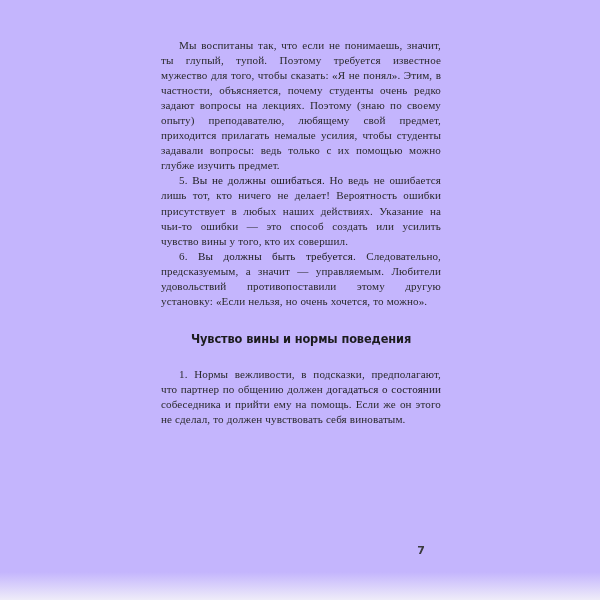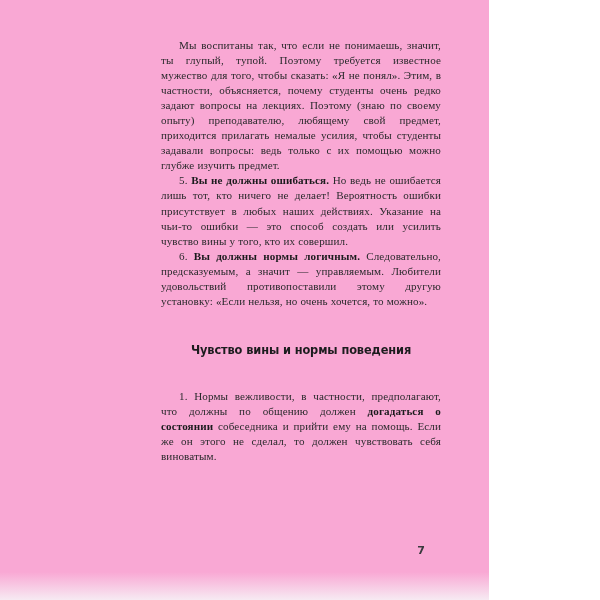--- a/index.html
+++ b/index.html
@@ -9,23 +9,23 @@
   body {
     width: 600px;
     height: 600px;
     background: #ffffff;
     font-family: "Liberation Serif", "DejaVu Serif", serif;
     overflow: hidden;
   }
 
   #page {
     position: relative;
-    width: 489px;
+    width: 600px;
     height: 600px;
-    background: #f9a8d4;
+    background: #c4b5fd;
   }
 
   
   #page::after {
     content: "";
     position: absolute;
     left: 0;
     right: 0;
     bottom: 0;
     height: 28px;
@@ -52,31 +52,31 @@
     word-spacing: 0.01em;
     hyphens: manual;
     -webkit-hyphens: manual;
   }
 
   p.para.first {
     text-indent: 18px;
   }
 
   b.run-in {
-    font-weight: 700;
+    font-weight: 400;
     color: #1b1b1d;
   }
 
   i.quote {
     font-style: italic;
     color: #242426;
   }
 
   h2.section-heading {
-    margin: 14px;
+    margin: 3px;
     padding: 0;
     text-align: center;
     font-family: "DejaVu Sans", "Liberation Sans", sans-serif;
     font-weight: 700;
     font-size: 11.4px;
     line-height: 14px;
     color: #1c1c1e;
     letter-spacing: -0.01em;
   }
 
@@ -100,28 +100,28 @@
 
 <div id="page">
 
   <div id="text-block">
 
     <p class="para first">Мы воспитаны так, что если не понимаешь, значит, ты глупый, тупой. Поэтому требуется известное мужество для того, чтобы сказать: «Я не понял». Этим, в частности, объясняется, почему студенты очень редко задают вопросы на лекциях. Поэтому (знаю по своему опыту) преподавателю, любящему свой предмет, приходится прилагать немалые усилия, чтобы студенты задавали вопросы: ведь только с их помощью можно глубже изучить предмет.</p>
 
     <p class="para"><span>5. </span><b class="run-in">Вы не должны ошибаться.</b><span> Но ведь не ошибается лишь тот, кто ничего не делает! Вероятность ошибки присутствует в любых наших действиях. Указание на чьи-то ошибки — это способ создать или усилить чувство вины у того, кто их совершил.</span></p>
 
 
-    <p class="para"><span>6. </span><b class="run-in">Вы должны нормы логичным.</b><span> Следовательно, предсказуемым, а значит — управляемым. Любители удовольствий противопоставили этому другую установку: «Если нельзя, но очень хочется, то можно».</span></p>
+    <p class="para"><span>6. </span><b class="run-in">Вы должны быть требуется.</b><span> Следовательно, предсказуемым, а значит — управляемым. Любители удовольствий противопоставили этому другую установку: «Если нельзя, но очень хочется, то можно».</span></p>
 
     <div class="gap-before-heading"></div>
 
     <h2 class="section-heading">Чувство вины и нормы поведения</h2>
 
     <div class="gap-after-heading"></div>
 
 
-    <p class="para"><span>1. </span><span>Нормы вежливости, в частности, предполагают, что должны по общению должен </span><b class="run-in">догадаться о состоянии</b><span> собеседника и прийти ему на помощь. Если же он этого не сделал, то должен чувствовать себя виноватым.</span></p>
+    <p class="para"><span>1. </span><span>Нормы вежливости, в подсказки, предполагают, что партнер по общению должен </span><b class="run-in">догадаться о состоянии</b><span> собеседника и прийти ему на помощь. Если же он этого не сделал, то должен чувствовать себя виноватым.</span></p>
 
   </div>
 
   <div id="page-number">7</div>
 
 </div>
 
 </body></html>

